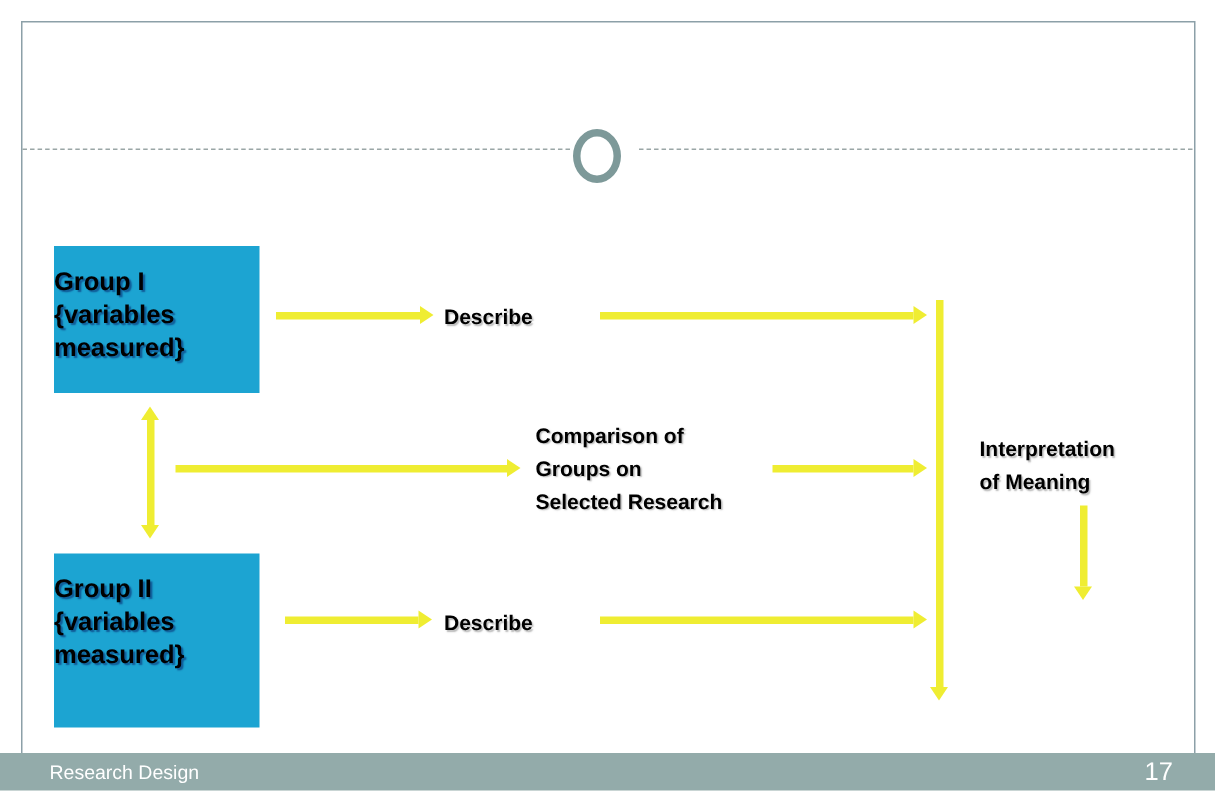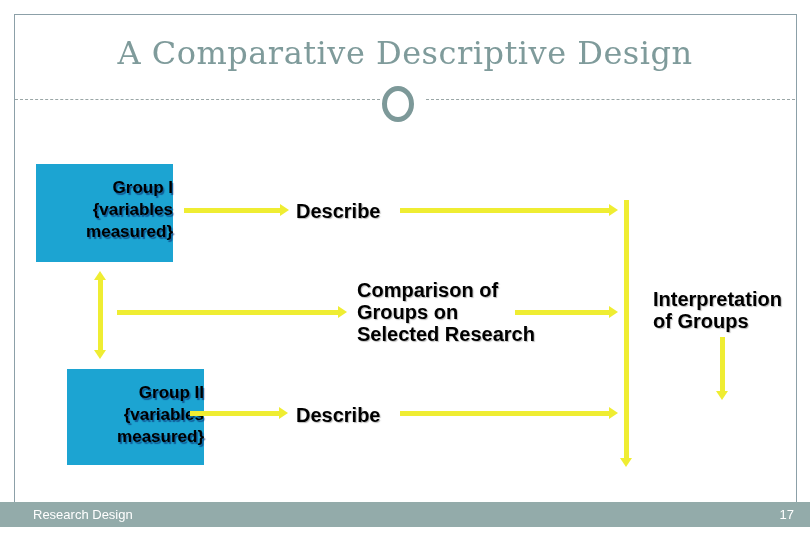--- a/index.html
+++ b/index.html
@@ -19,54 +19,53 @@
 
   .slide-title{position:absolute;left:0;top:34px;width:810px;text-align:center;
     font-family:"DejaVu Serif",serif;font-size:32px;font-weight:400;
     color:var(--title-teal);letter-spacing:0.5px;}
 
   .dash-seg{position:absolute;top:99px;border-top:1px dashed #9aa6a6;height:0;}
   .ring{position:absolute;left:382px;top:86px;width:22px;height:26px;
     border:5px solid var(--ring-teal);border-radius:50%;background:#fff;}
 
   .group-box{position:absolute;left:36px;width:137px;background:var(--cyan);
-    color:#000;font-weight:bold;font-size:17px;line-height:22px;text-align:right;
+    color:#000;font-weight:bold;font-size:17px;line-height:22px;text-align:left;
     white-space:pre-line;box-sizing:border-box;padding-top:13px;
     text-shadow:1.5px 1.5px 1px rgba(0,0,80,0.45);}
   #group1-box{top:164px;height:98px;}
-  #group2-box{top:369px;height:96px;margin-left:31px;}
+  #group2-box{top:369px;height:116px;}
 
-  .lbl{position:absolute;color:#000;font-weight:bold;font-size:20px;line-height:22px;
+  .lbl{position:absolute;color:#000;font-weight:bold;font-size:14px;line-height:22px;
     white-space:pre-line;text-shadow:1px 1px 1px rgba(130,130,130,0.55);}
 
   .harrow{position:absolute;height:5px;background:var(--yellow);}
   .varrow{position:absolute;width:5px;background:var(--yellow);}
   .head-r{position:absolute;right:-9px;top:-4px;width:0;height:0;
     border-top:6.5px solid transparent;border-bottom:6.5px solid transparent;
     border-left:9px solid var(--yellow);}
   .head-d{position:absolute;bottom:-9px;left:-4px;width:0;height:0;
     border-left:6.5px solid transparent;border-right:6.5px solid transparent;
     border-top:9px solid var(--yellow);}
   .head-u{position:absolute;top:-9px;left:-4px;width:0;height:0;
     border-left:6.5px solid transparent;border-right:6.5px solid transparent;
     border-bottom:9px solid var(--yellow);}
 
   .footer-bar{position:absolute;left:0;top:502px;width:810px;height:25px;
     background:var(--bar-teal);color:#fff;font-family:Liberation Sans, sans-serif;}
   .footer-left{position:absolute;left:33px;top:0;line-height:25px;font-size:13px;}
-  .footer-page{position:absolute;right:16px;top:0;line-height:25px;font-size:13px;}
+  .footer-page{position:absolute;right:28px;top:0;line-height:25px;font-size:17px;}
 </style>
 </head>
 <body>
 
 <div id="slide">
 
   <div class="frame"></div>
 
-  <div class="slide-title">A Comparative Descriptive Design</div>
 
   <div class="dash-seg" style="left:15px;width:365px;"></div>
   <div class="dash-seg" style="left:426px;width:369px;"></div>
   <div class="ring"></div>
 
   <div class="group-box" id="group1-box">Group I
 {variables
 measured}</div>
   <div class="group-box" id="group2-box">Group II
 {variables
@@ -93,21 +92,21 @@
 Selected Research</div>
   <div class="harrow" style="left:515px;top:310px;width:94px;">
     <span class="head-r"></span>
   </div>
 
   <div class="varrow" style="left:624px;top:200px;height:258px;">
     <span class="head-d"></span>
   </div>
 
   <div class="lbl" style="left:653px;top:288px;">Interpretation
-of Groups</div>
+of Meaning</div>
   <div class="varrow" style="left:720px;top:337px;height:54px;">
     <span class="head-d"></span>
   </div>
 
   <div class="harrow" style="left:190px;top:411px;width:89px;">
     <span class="head-r"></span>
   </div>
   <div class="lbl" style="left:296px;top:404px;">Describe</div>
   <div class="harrow" style="left:400px;top:411px;width:209px;">
     <span class="head-r"></span>

